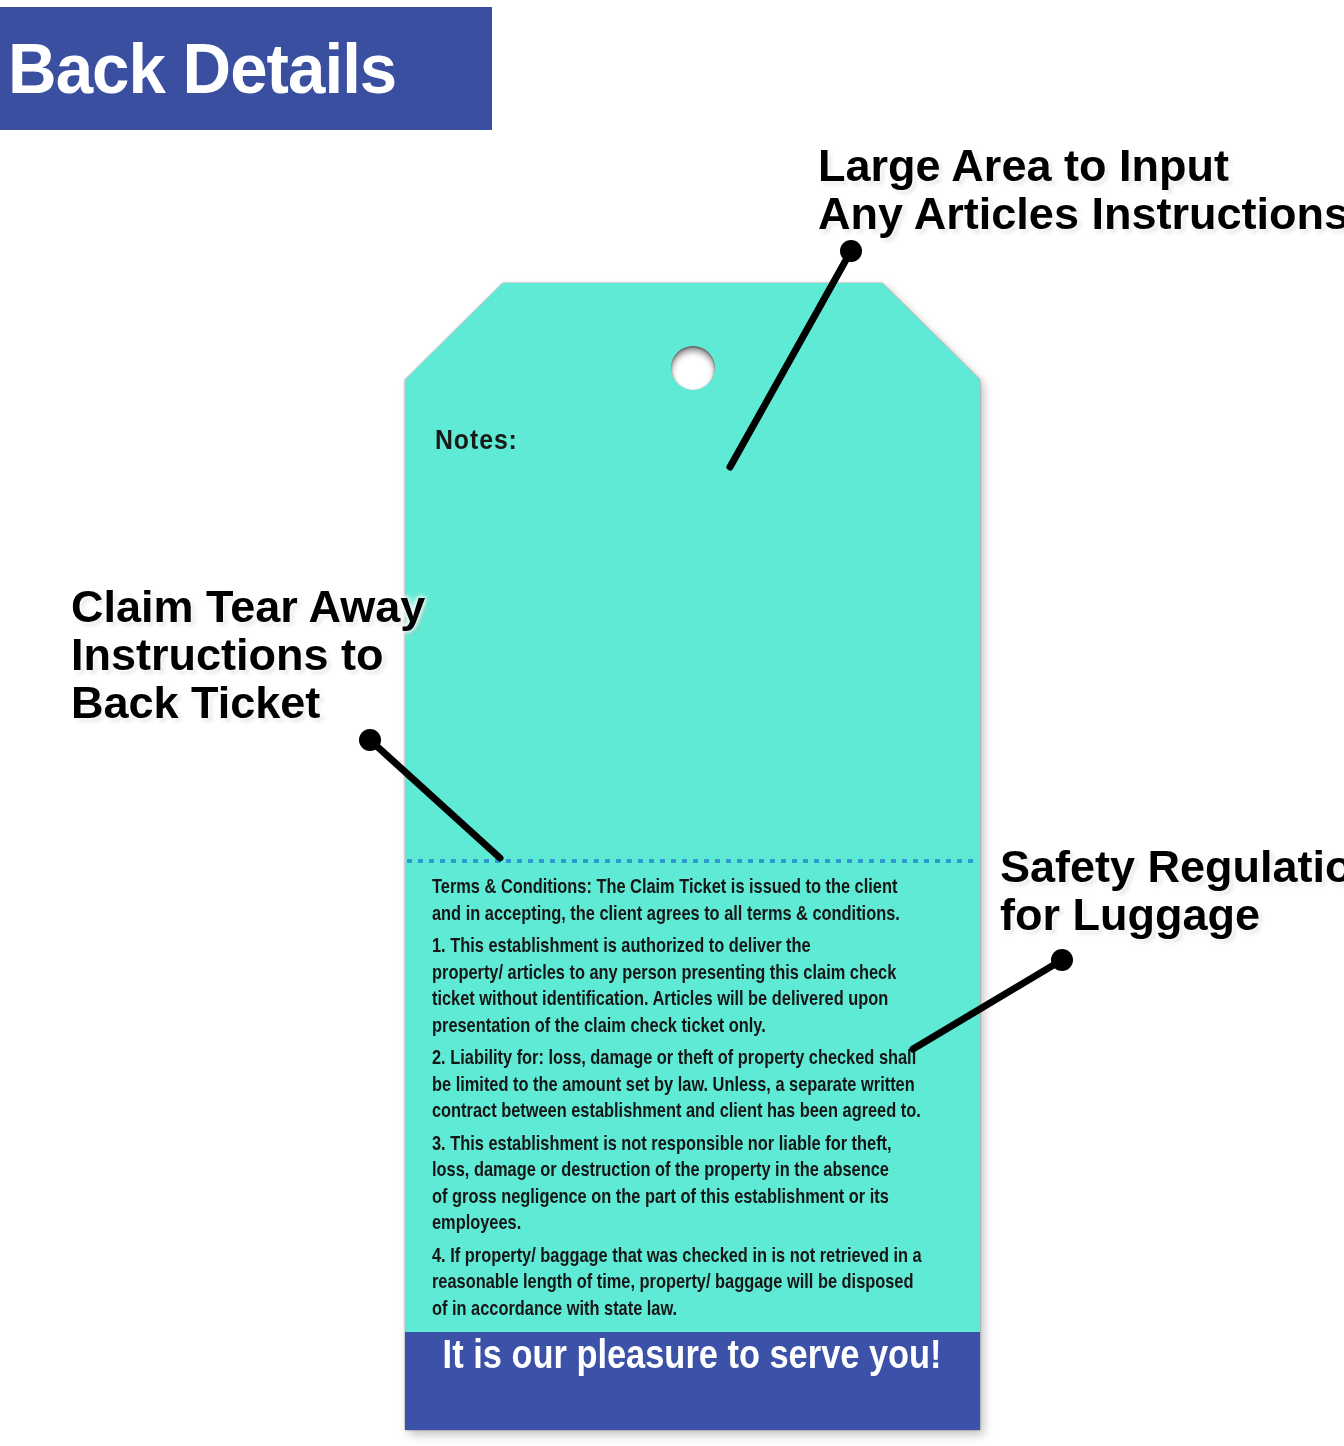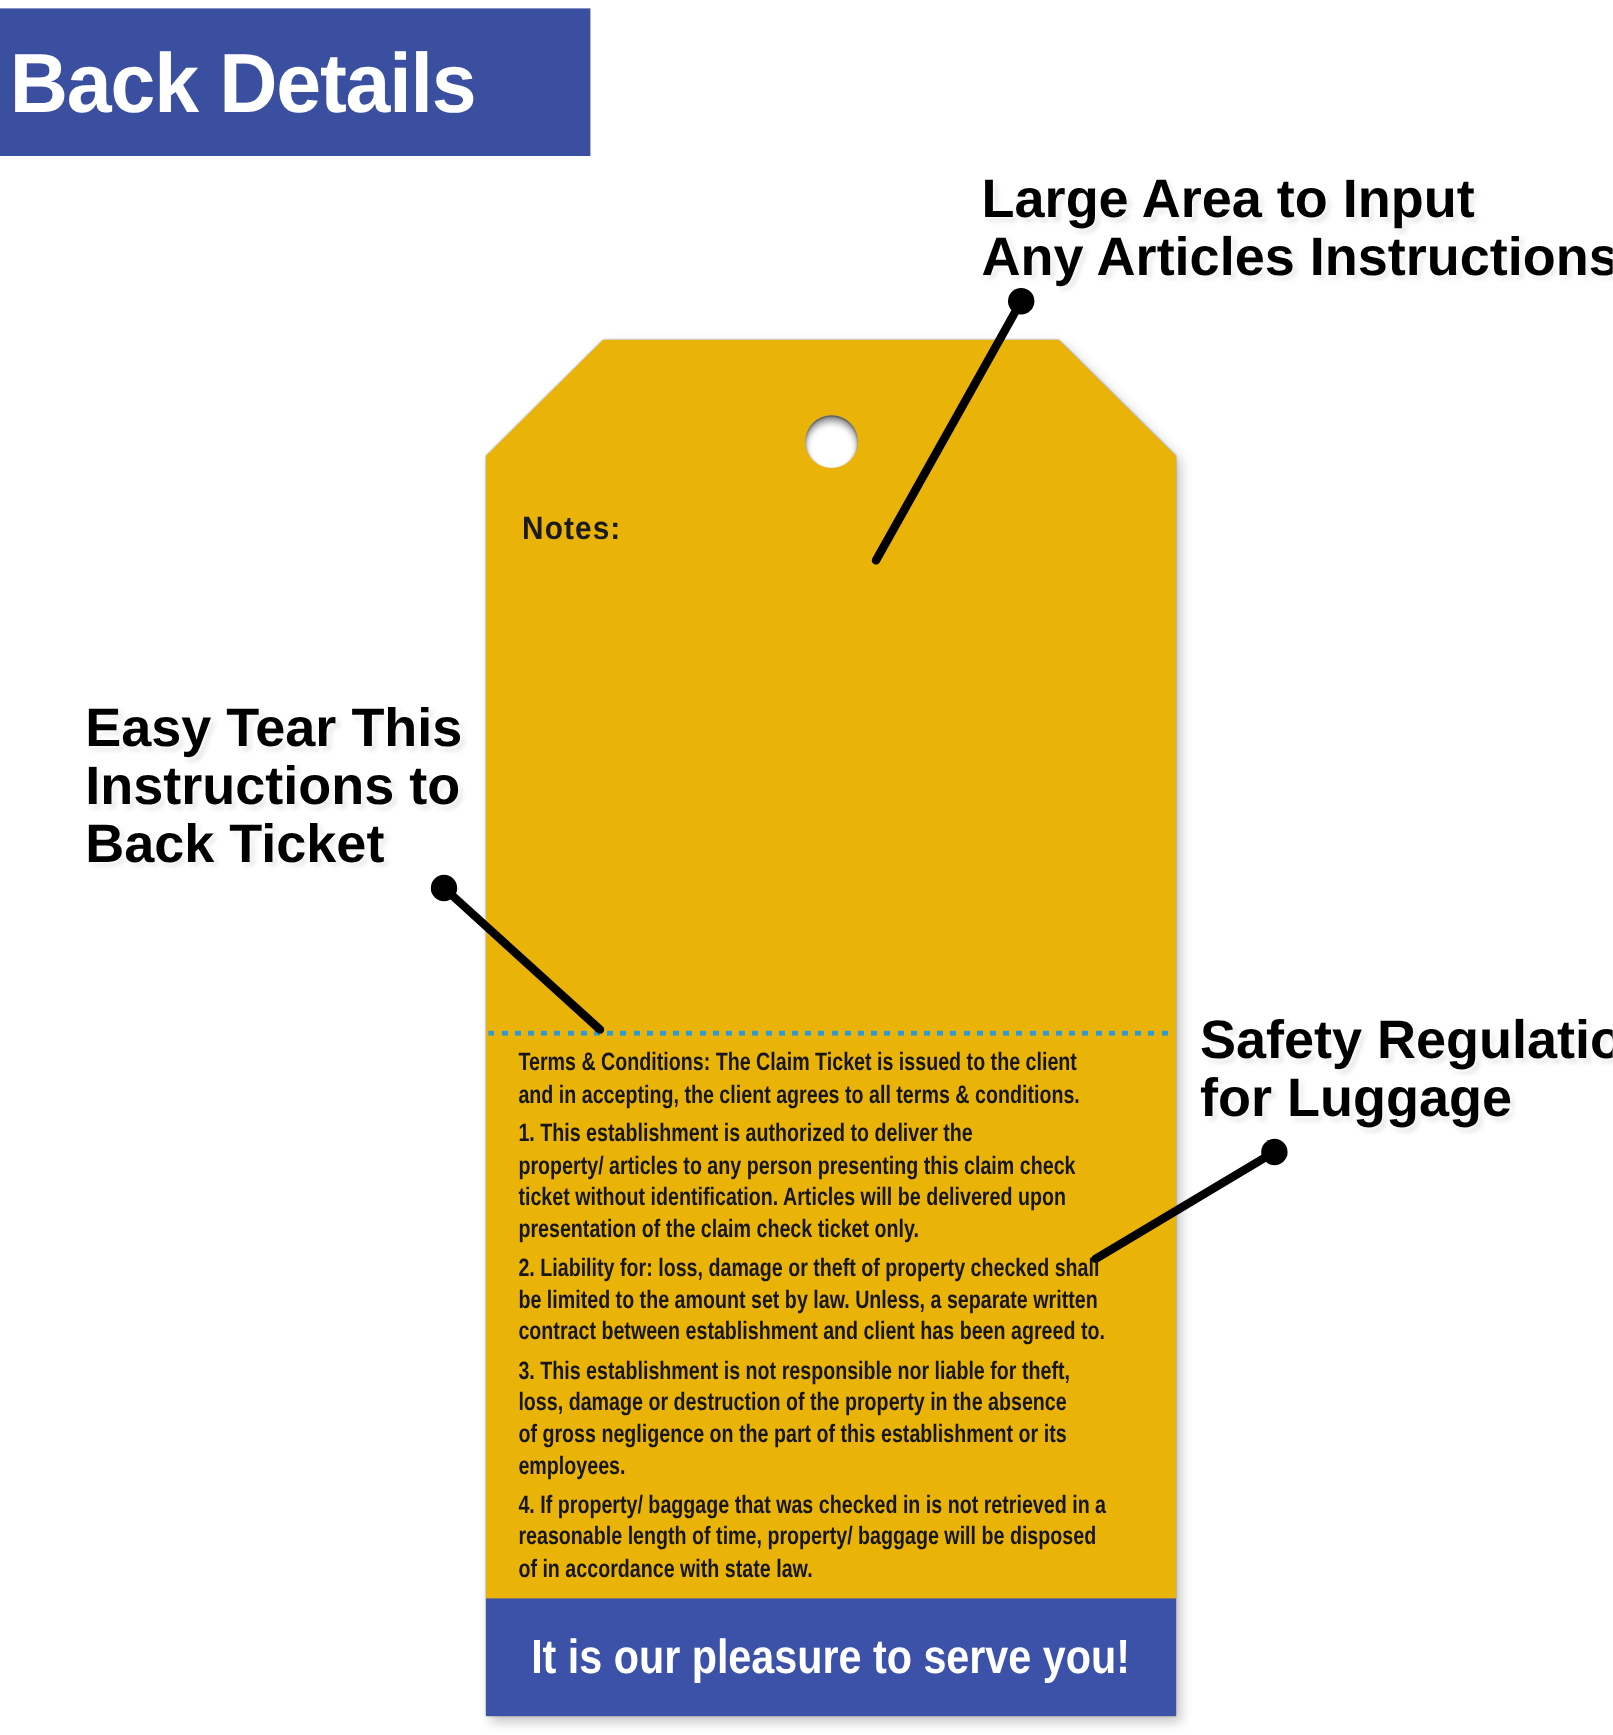--- a/index.html
+++ b/index.html
@@ -8,36 +8,36 @@
 
   
   .banner{position:absolute;left:0;top:7px;width:492px;height:123px;background:#3b4fa1;
           display:flex;align-items:center;justify-content:flex-start;}
   .banner-title{color:#fff;font-size:70px;font-weight:bold;letter-spacing:-1px;
                 transform:scaleX(0.96);white-space:nowrap;}
 
   
   .tag{position:absolute;left:405px;top:283px;width:575px;height:1147px;
        filter:drop-shadow(0 0 1px rgba(0,0,0,0.45)) drop-shadow(4px 5px 5px rgba(0,0,0,0.22));}
-  .tag-shape{position:absolute;inset:0;background:#eab308;
+  .tag-shape{position:absolute;inset:0;background:#5eead4;
        clip-path:polygon(98px 0,477px 0,575px 97px,575px 1147px,0 1147px,0 97px);}
   .hole{position:absolute;left:266px;top:63px;width:44px;height:44px;border-radius:50%;
         background:#ffffff;
         box-shadow:inset 0 5px 6px rgba(0,0,0,0.45), inset 0 1px 2px rgba(0,0,0,0.5);}
   .notes{position:absolute;left:30px;top:142px;font-size:27px;font-weight:bold;
          letter-spacing:1px;color:#1a1a1a;transform:scaleX(0.92);transform-origin:0 0;}
   .perforation{position:absolute;left:2px;top:576px;width:571px;height:4px;
          background:repeating-linear-gradient(90deg,#2e9bd6 0 5px,transparent 5px 11px);}
   .terms{position:absolute;left:27px;top:590px;width:690px;
          transform:scaleX(0.78);transform-origin:0 0;
          font-size:21px;line-height:26.5px;font-weight:bold;color:#161616;}
   .terms p{margin:0 0 6px 0;}
   .terms span{display:block;white-space:nowrap;}
   .tag-footer{position:absolute;left:0;top:1049px;width:575px;height:98px;background:#3c52a8;
-         display:flex;align-items:center;justify-content:center;}
+         display:flex;justify-content:center;}
   .tag-footer-text{color:#fff;font-size:40px;font-weight:bold;white-space:nowrap;
          transform:scaleX(0.86);}
 
   
   .ann{position:absolute;font-size:45px;line-height:48px;font-weight:bold;color:#000000;
        text-shadow:0 0 5px #fff,0 0 5px #fff,0 0 9px #fff,3px 3px 4px rgba(0,0,0,0.15);}
   .ann span{display:block;white-space:nowrap;}
   .ann-tr{left:818px;top:142px;}
   .ann-left{left:71px;top:583px;}
   .ann-right{left:1000px;top:843px;}
@@ -92,21 +92,21 @@
         <div class="tag-footer-text">It is our pleasure to serve you!</div>
       </div>
     </div>
   </div>
 
   <div class="ann ann-tr">
     <span>Large Area to Input</span>
     <span>Any Articles Instructions</span>
   </div>
   <div class="ann ann-left">
-    <span>Easy Tear This</span>
+    <span>Claim Tear Away</span>
     <span>Instructions to</span>
     <span>Back Ticket</span>
   </div>
   <div class="ann ann-right">
     <span>Safety Regulations</span>
     <span>for Luggage</span>
   </div>
 
   <svg class="overlay" viewBox="0 0 1344 1446" xmlns="http://www.w3.org/2000/svg">
     <line x1="851" y1="251" x2="730" y2="467" stroke="#000" stroke-width="7" stroke-linecap="round"></line>

